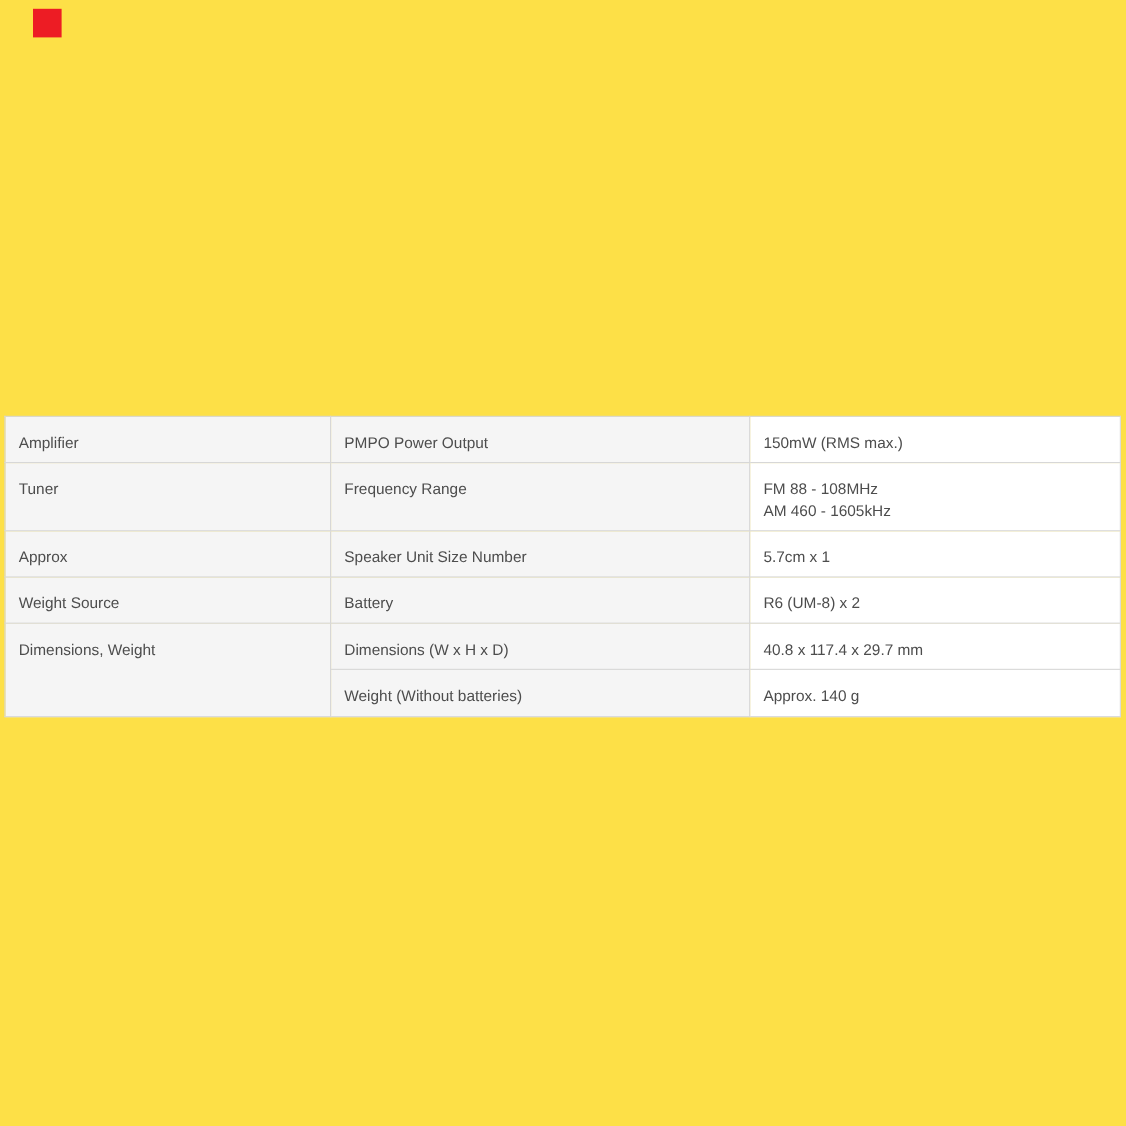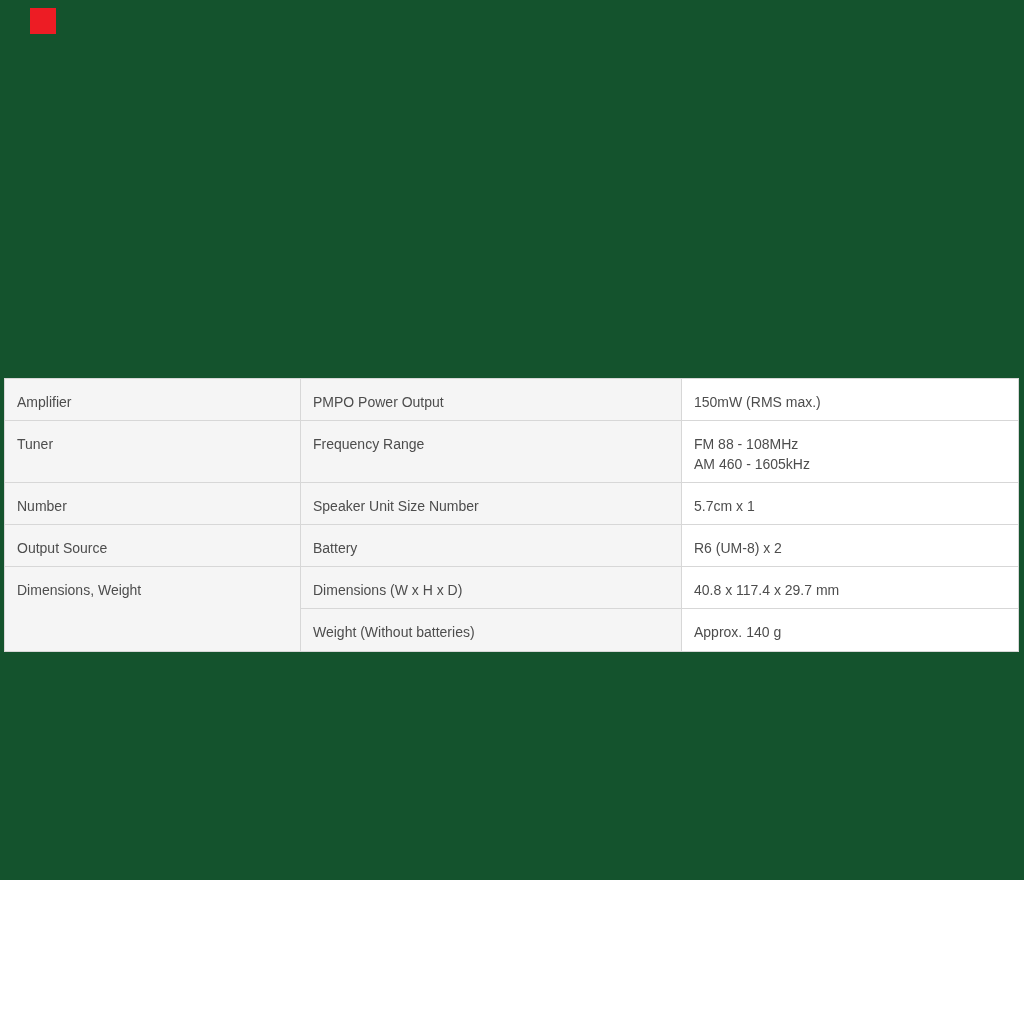--- a/index.html
+++ b/index.html
@@ -5,22 +5,22 @@
   * { margin: 0; padding: 0; box-sizing: border-box; }
   html, body {
     width: 1024px;
     height: 1024px;
     background: #ffffff;
     font-family: "Liberation Sans", "DejaVu Sans", sans-serif;
   }
   .page {
     position: relative;
     width: 1024px;
-    height: 880px;
-    background: #14532d;
+    height: 1024px;
+    background: #fde047;
     overflow: hidden;
   }
   .red-badge {
     position: absolute;
     left: 30px;
     top: 8px;
     width: 26px;
     height: 26px;
     background: #ed1c24;
   }
@@ -76,26 +76,26 @@
         </tr>
         <tr class="r2">
           <td class="cat">Tuner</td>
           <td class="item">Frequency Range</td>
           <td class="val">
             <div>FM 88 - 108MHz</div>
             <div>AM 460 - 1605kHz</div>
           </td>
         </tr>
         <tr class="r3">
-          <td class="cat">Number</td>
+          <td class="cat">Approx</td>
           <td class="item">Speaker Unit Size Number</td>
           <td class="val">5.7cm x 1</td>
         </tr>
         <tr class="r4">
-          <td class="cat">Output Source</td>
+          <td class="cat">Weight Source</td>
           <td class="item">Battery</td>
           <td class="val">R6 (UM-8) x 2</td>
         </tr>
         <tr class="r5">
           <td class="cat" rowspan="2">Dimensions, Weight</td>
           <td class="item">Dimensions (W x H x D)</td>
           <td class="val">40.8 x 117.4 x 29.7 mm</td>
         </tr>
         <tr class="r6">
           <td class="item">Weight (Without batteries)</td>

